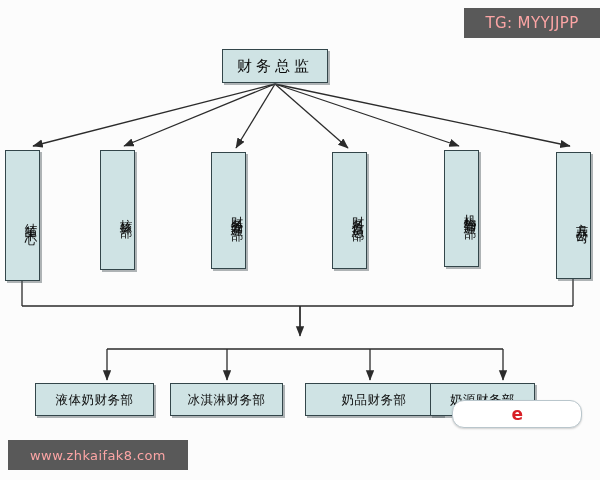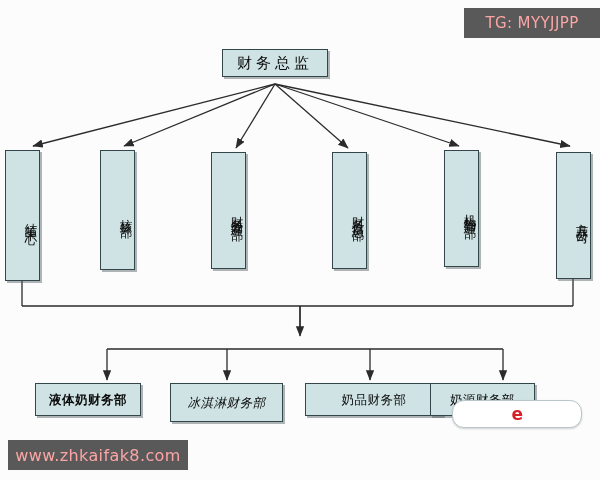--- a/index.html
+++ b/index.html
@@ -125,43 +125,43 @@
       <line x1="107" y1="349" x2="503" y2="349"></line>
     </g>
     <g stroke="#2b2b2b" stroke-width="1.3" fill="none" marker-end="url(#arrowhead)">
       <line x1="107" y1="349" x2="107" y2="380"></line>
       <line x1="227" y1="349" x2="227" y2="380"></line>
       <line x1="370" y1="349" x2="370" y2="380"></line>
       <line x1="503" y1="349" x2="503" y2="380"></line>
     </g>
   </svg>
 
-  <div class="node top-node" style="left:222px; top:49px; width:106px; height:28px;">财务总监</div>
+  <div class="node top-node" style="left:222px; top:49px; width:106px; height:34px;">财务总监</div>
 
   <div class="node vertical" style="left:5px; top:150px; width:35px; height:131px;">结算中心</div>
 
   <div class="node vertical" style="left:100px; top:150px; width:35px; height:120px;">核算部</div>
 
   <div class="node vertical" style="left:211px; top:152px; width:35px; height:117px;">财务管理部</div>
 
   <div class="node vertical" style="left:332px; top:152px; width:35px; height:117px;">财务信息部</div>
 
   <div class="node vertical" style="left:444px; top:150px; width:35px; height:117px;">机构管理部</div>
 
   <div class="node vertical" style="left:556px; top:152px; width:35px; height:127px;">方鼎公司</div>
 
-  <div class="node leaf" style="left:35px; top:383px; width:106px; height:33px;font-weight:bold;">液体奶财务部</div>
+  <div class="node leaf" style="left:35px; top:383px; width:119px; height:33px;">液体奶财务部</div>
 
-  <div class="node leaf" style="left:170px; top:383px; width:113px; height:39px;font-style:italic;">冰淇淋财务部</div>
+  <div class="node leaf" style="left:170px; top:383px; width:113px; height:33px;">冰淇淋财务部</div>
 
   <div class="node leaf" style="left:305px; top:383px; width:138px; height:33px;">奶品财务部</div>
 
   <div class="node leaf joined-left" style="left:430px; top:383px; width:105px; height:33px;">奶源财务部</div>
 
   <div class="enet-badge" style="left:452px; top:400px; width:128px; height:26px;">
     <span class="e-red">e</span>
   </div>
 
   <div class="watermark" style="left:464px; top:8px; width:136px; height:30px;">TG: MYYJJPP</div>
 
-  <div class="watermark" style="left:8px; top:440px; width:180px; height:30px; font-size:16px;">www.zhkaifak8.com</div>
+  <div class="watermark" style="left:8px; top:440px; width:180px; height:30px; font-size:13px;">www.zhkaifak8.com</div>
 
 </div>
 
 </body></html>

